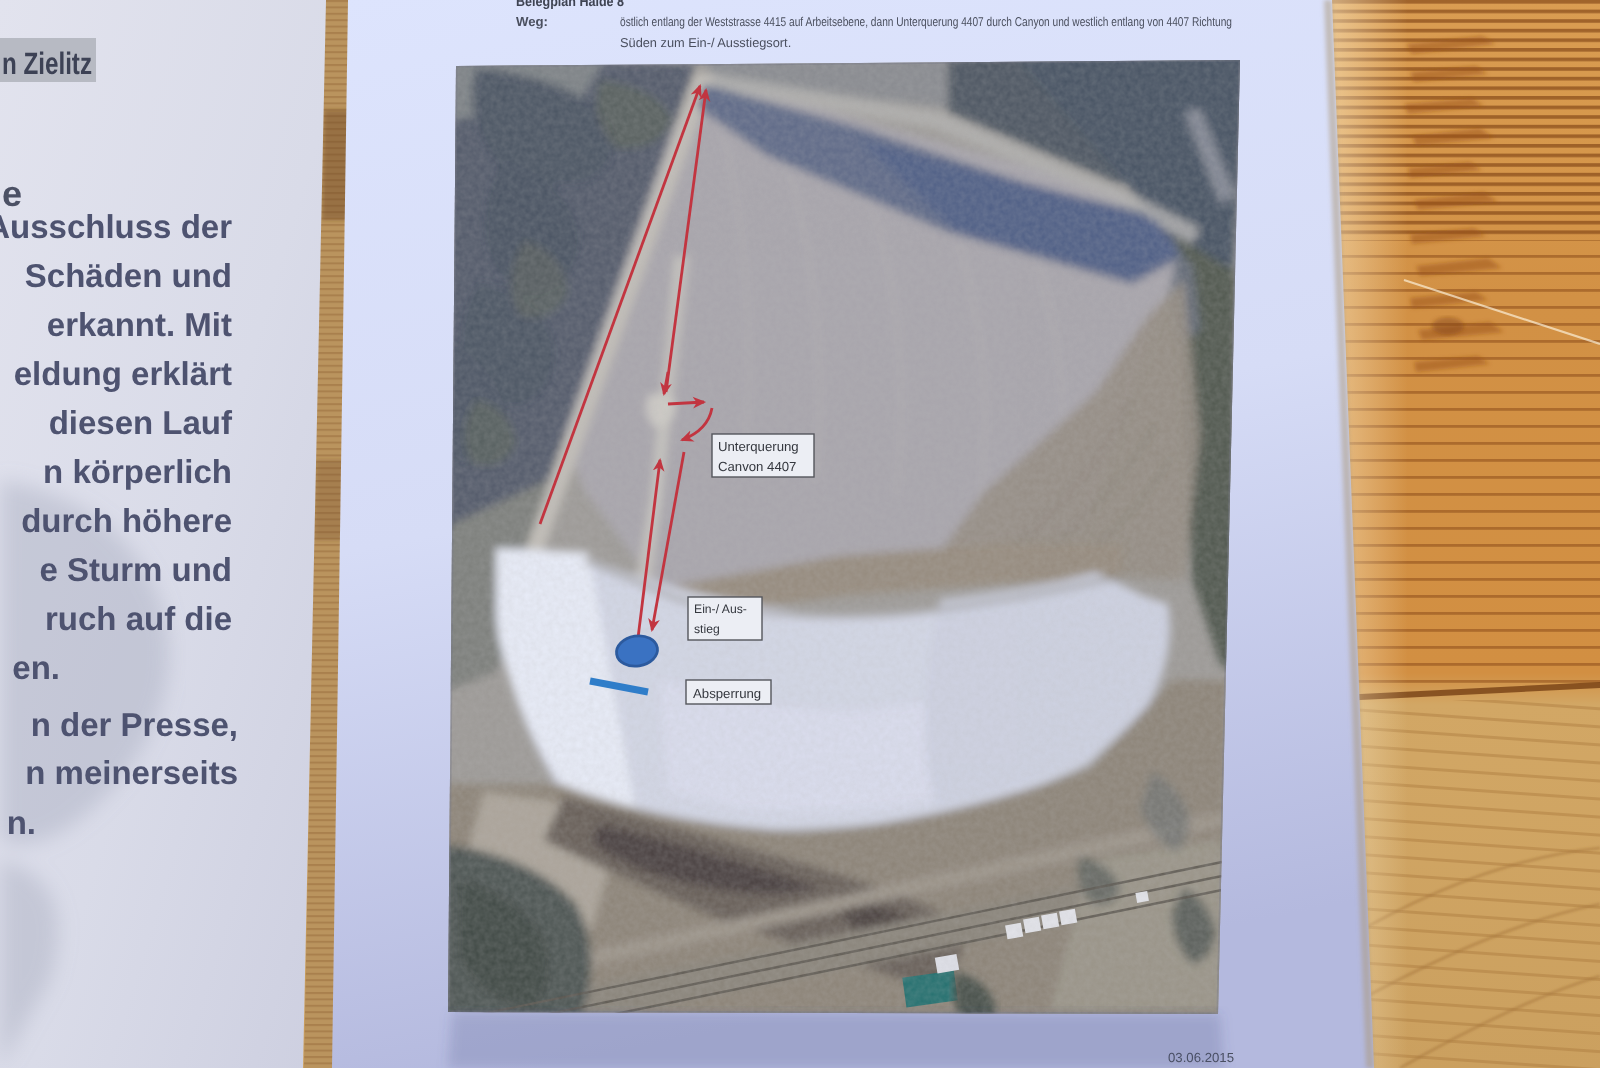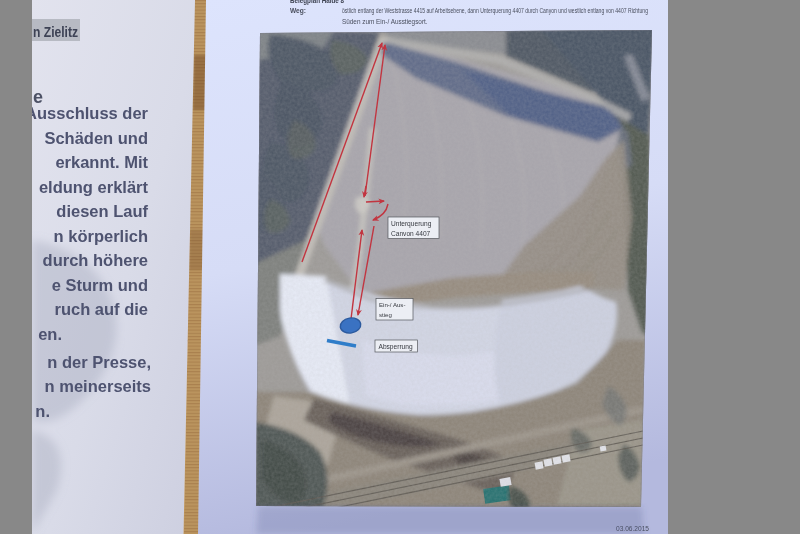--- a/index.html
+++ b/index.html
@@ -1,16 +1,16 @@
 <!DOCTYPE html>
 <html><head>
 <meta charset="utf-8">
 <style>
   html,body{margin:0;padding:0;background:#888;}
-  #scene{position:relative;width:636px;height:534px;overflow:hidden;font-family:"Liberation Sans",sans-serif;padding-left:32px;}
+  #scene{position:relative;width:800px;height:534px;overflow:hidden;font-family:"Liberation Sans",sans-serif;}
   svg{display:block;}
 </style>
 </head>
 <body>
 <div id="scene">
 <svg width="800" height="534" viewBox="0 0 800 534" xmlns="http://www.w3.org/2000/svg">
 <defs>
 
   <pattern id="grainDense" width="8" height="4.8" patternUnits="userSpaceOnUse">
     <rect width="8" height="4.6" fill="none"></rect>

